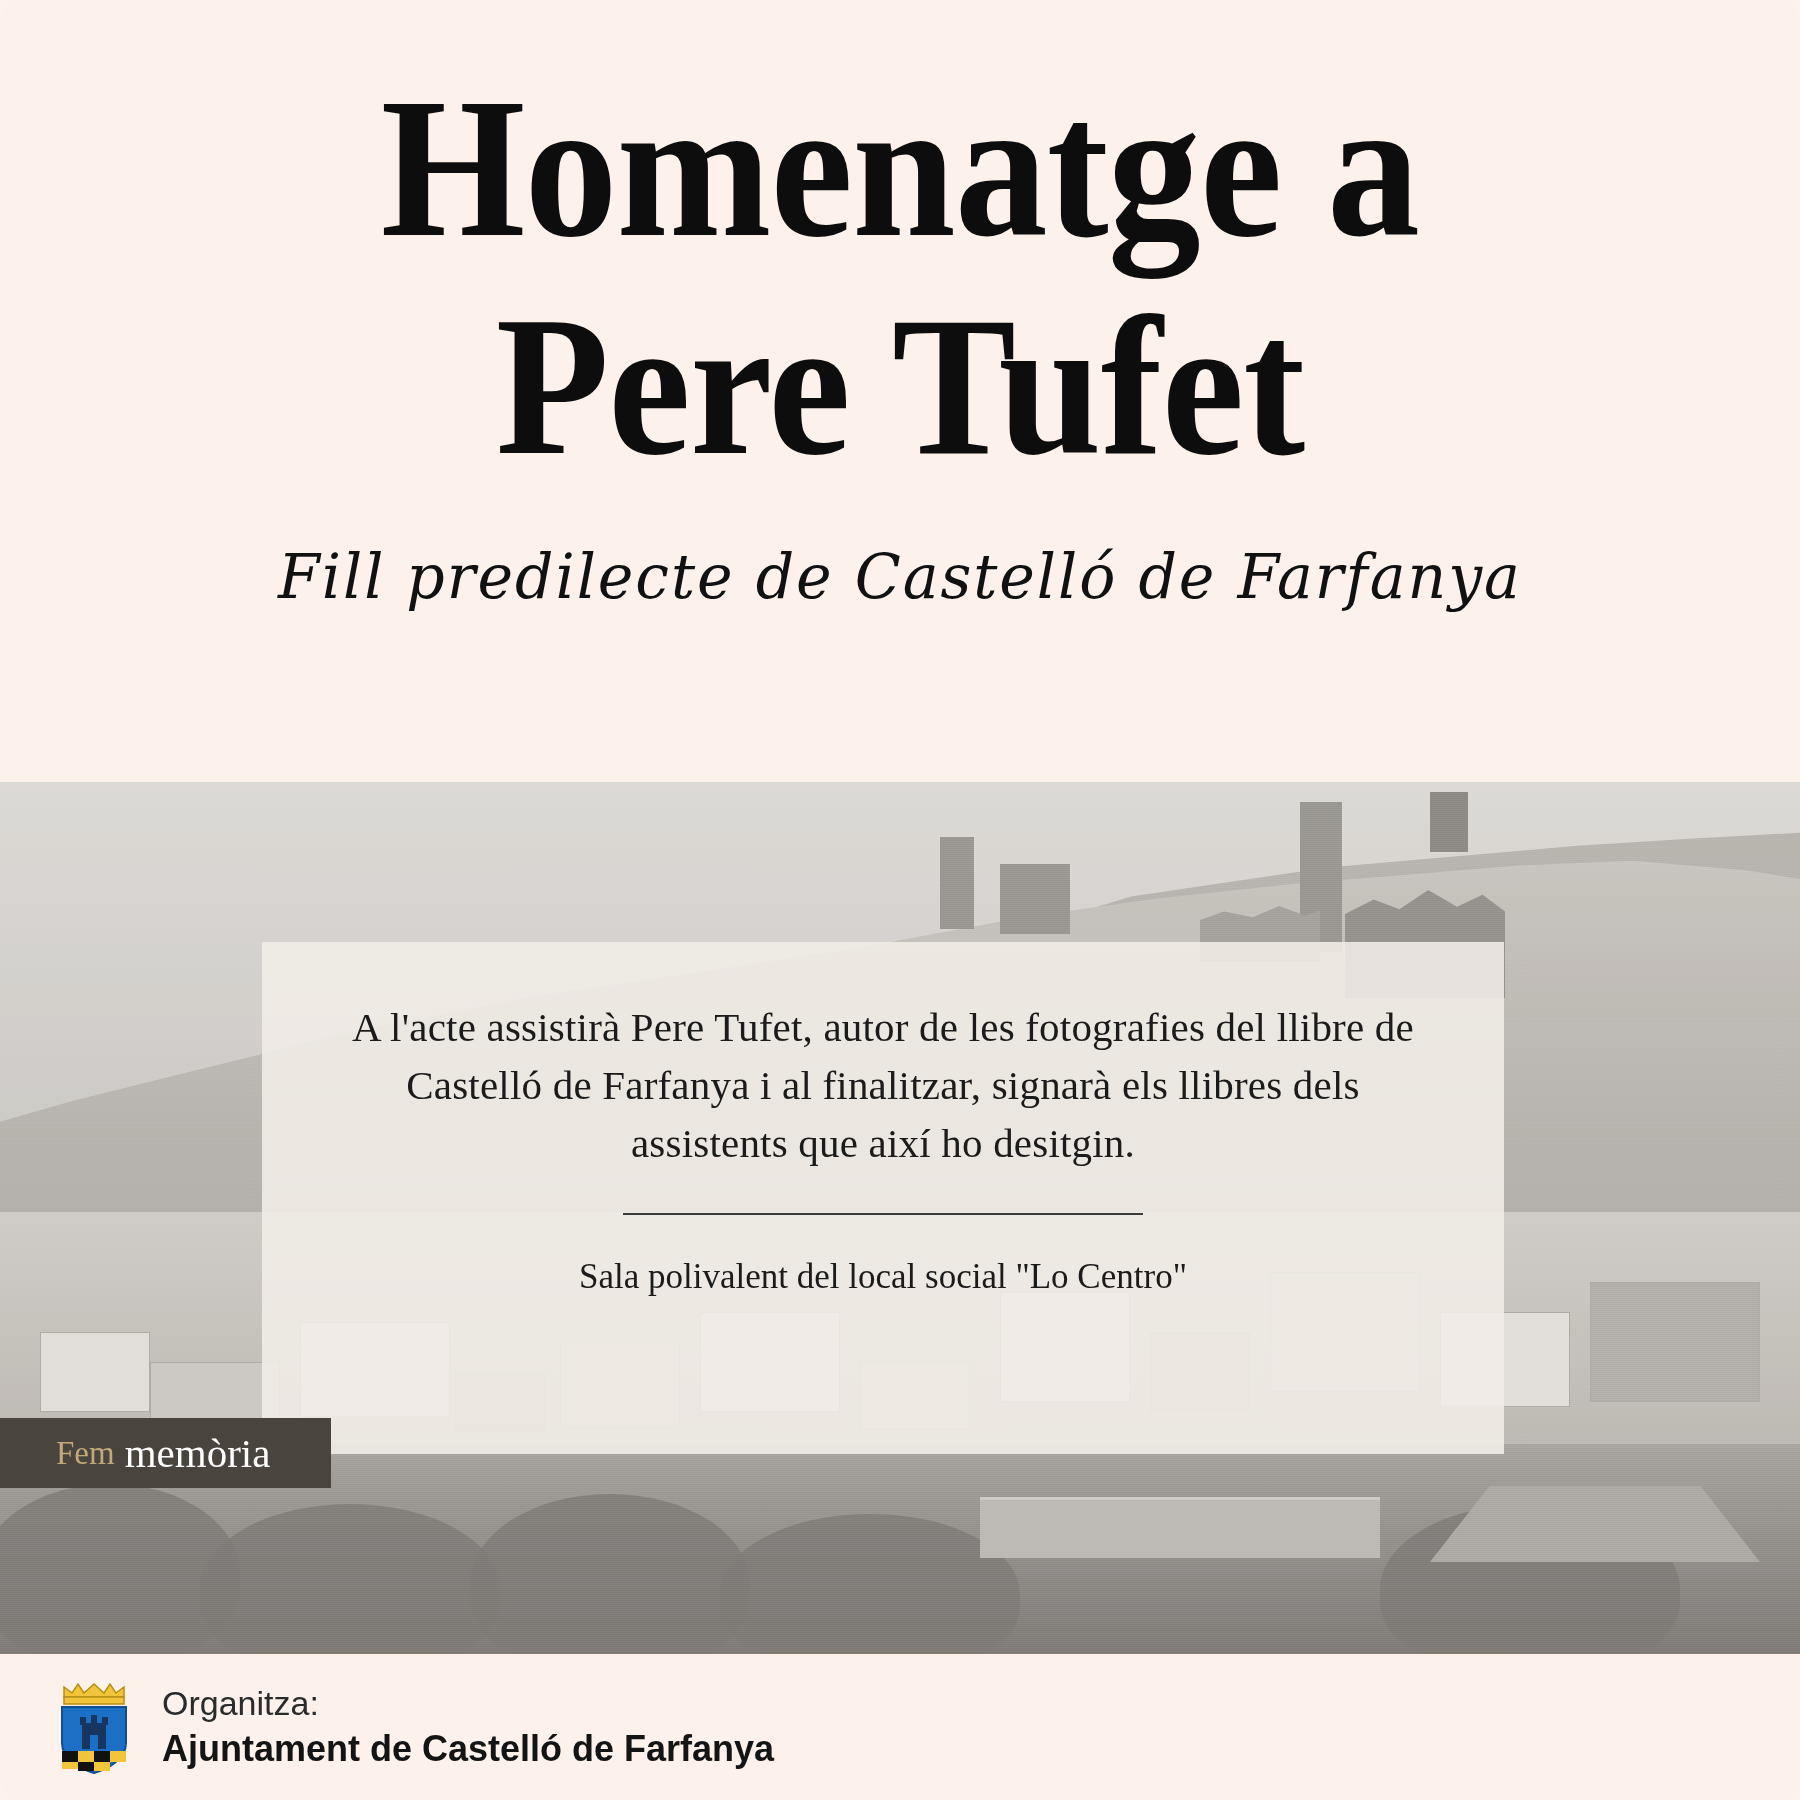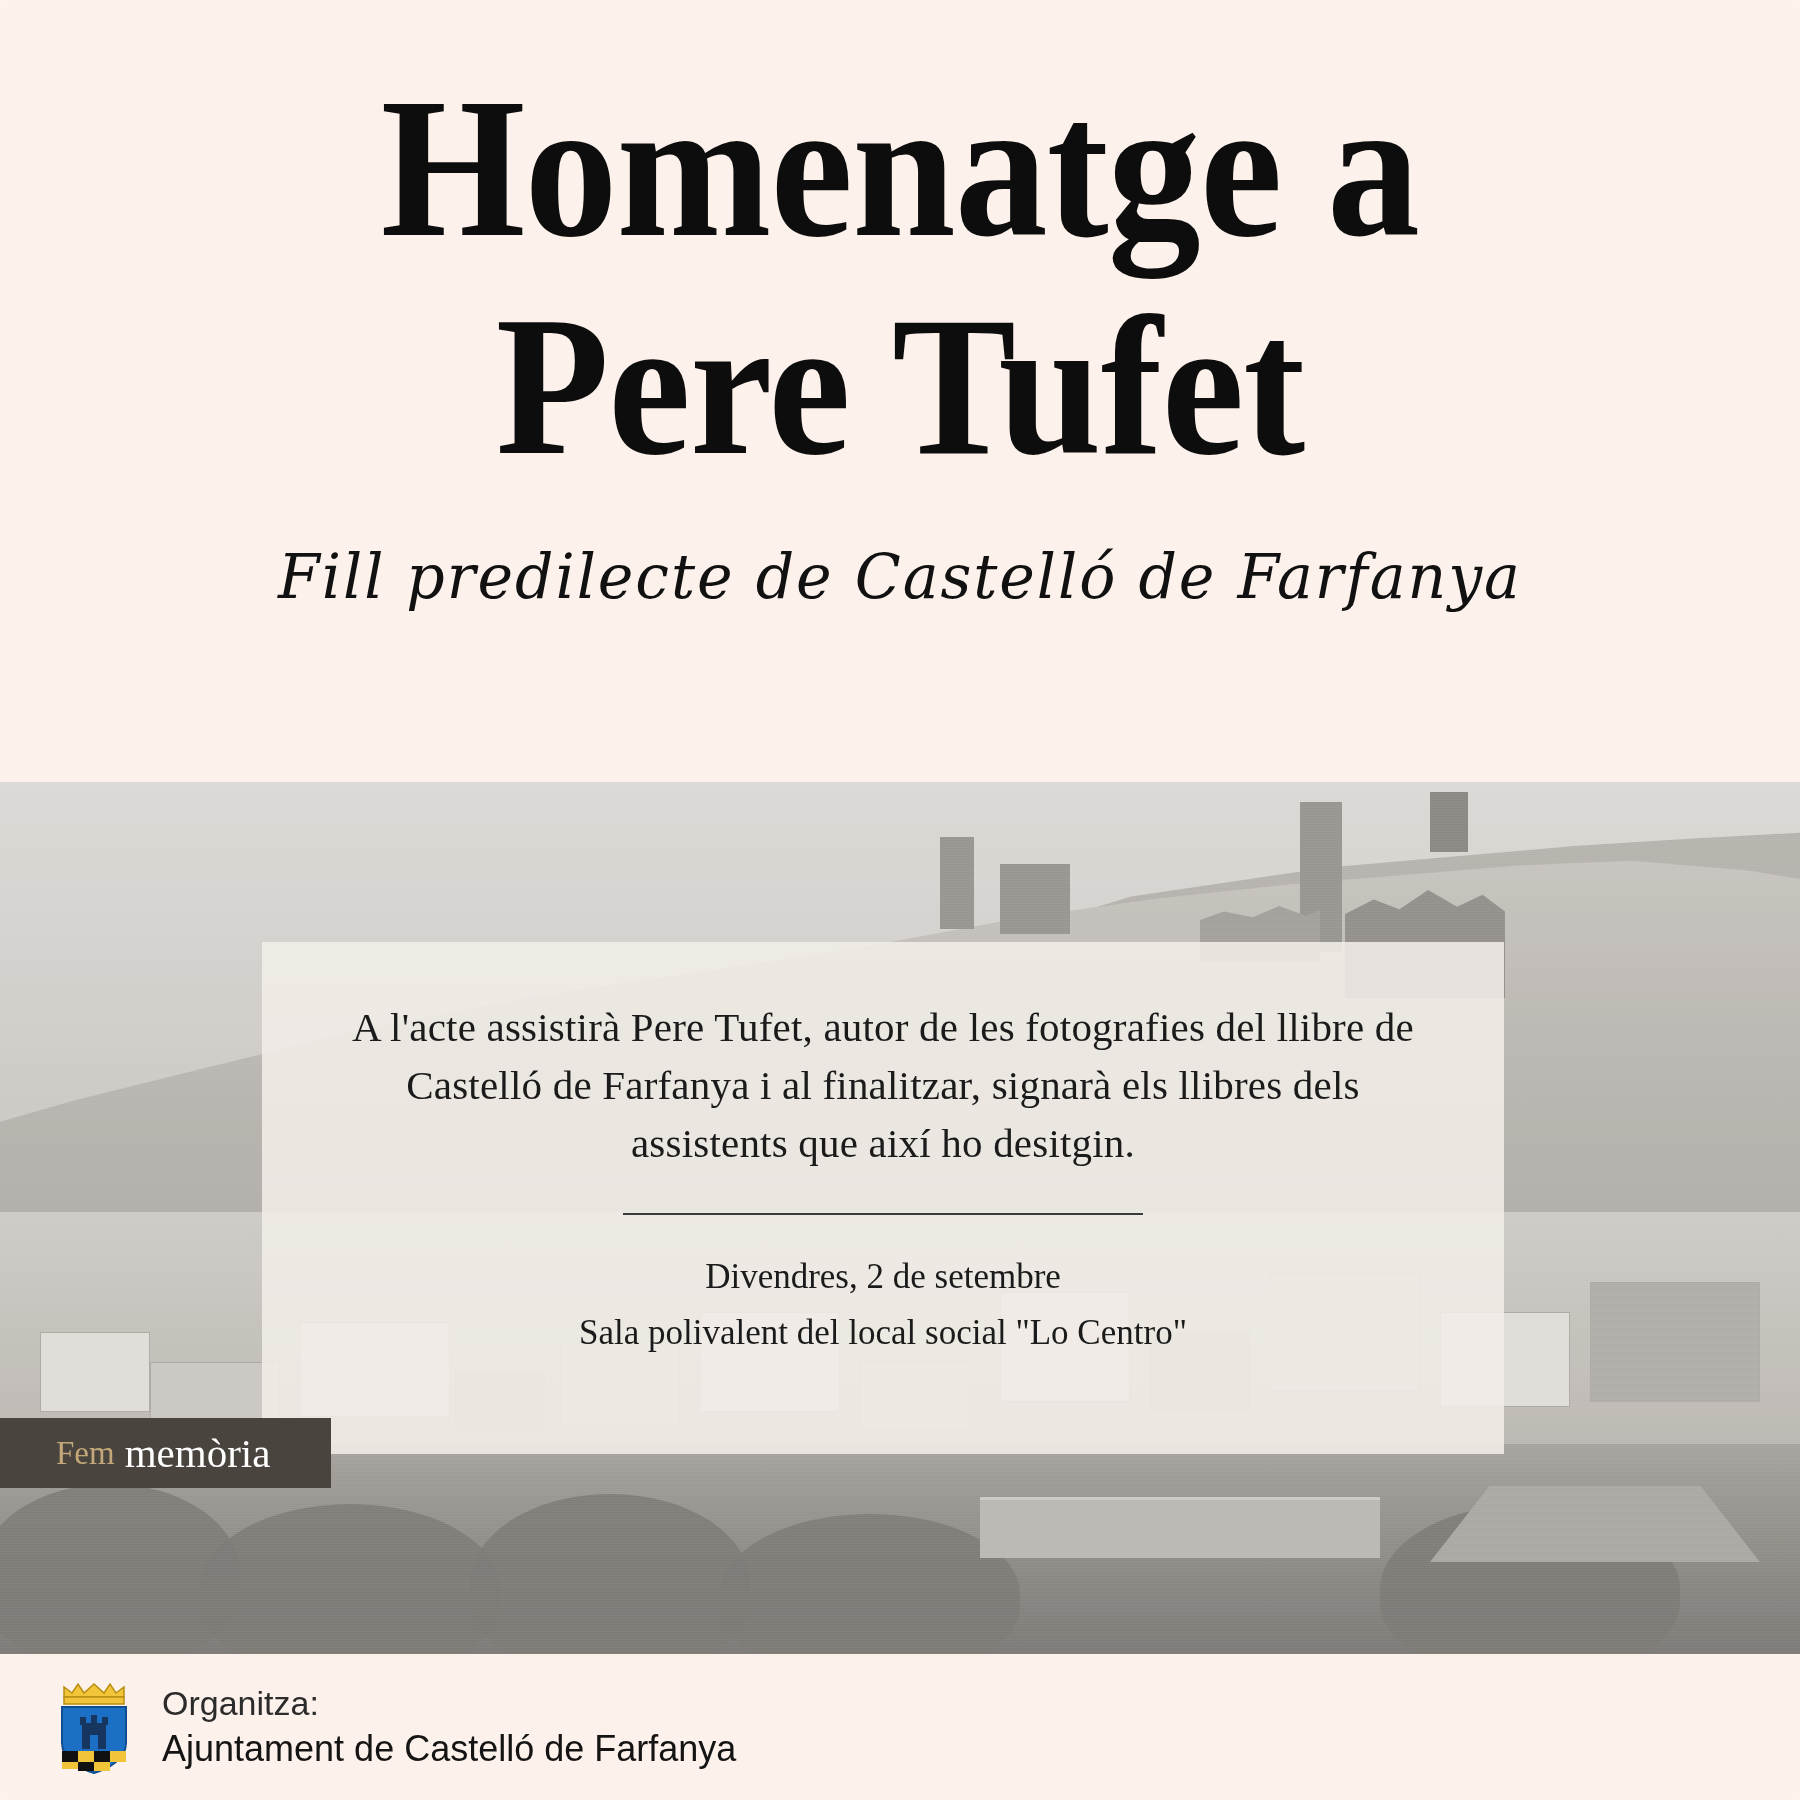--- a/index.html
+++ b/index.html
@@ -248,21 +248,21 @@
   }
   .footer-text { line-height: 1.28; }
   .organitza {
     font-family: "Liberation Sans", sans-serif;
     font-size: 34px;
     color: #2b2b2b;
   }
   .org-name {
     font-family: "Liberation Sans", sans-serif;
     font-size: 36px;
-    font-weight: normal;
+    font-weight: bold;
     color: #141414;
   }
 </style>
 </head>
 <body>
 
 <div class="poster">
 
   <div class="header">
     <h1 class="title">
@@ -309,21 +309,20 @@
     <div class="wall"></div>
     <div class="roof"></div>
 
     <div class="photo-tint"></div>
     <div class="grain"></div>
   </div>
 
   <div class="info-card">
     <p class="info-body">A l'acte assistirà Pere Tufet, autor de les fotografies del llibre de Castelló de Farfanya i al finalitzar, signarà els llibres dels assistents que així ho desitgin.</p>
     <div class="divider"></div>
-    <p class="info-line">Divendres, 2 de setembre</p>
     <p class="info-line">Sala polivalent del local social "Lo Centro"</p>
   </div>
 
   <div class="fem-tag">
     <span class="fem">Fem</span>
     <span class="memoria">memòria</span>
   </div>
 
   <div class="footer">
     <div class="crest">

